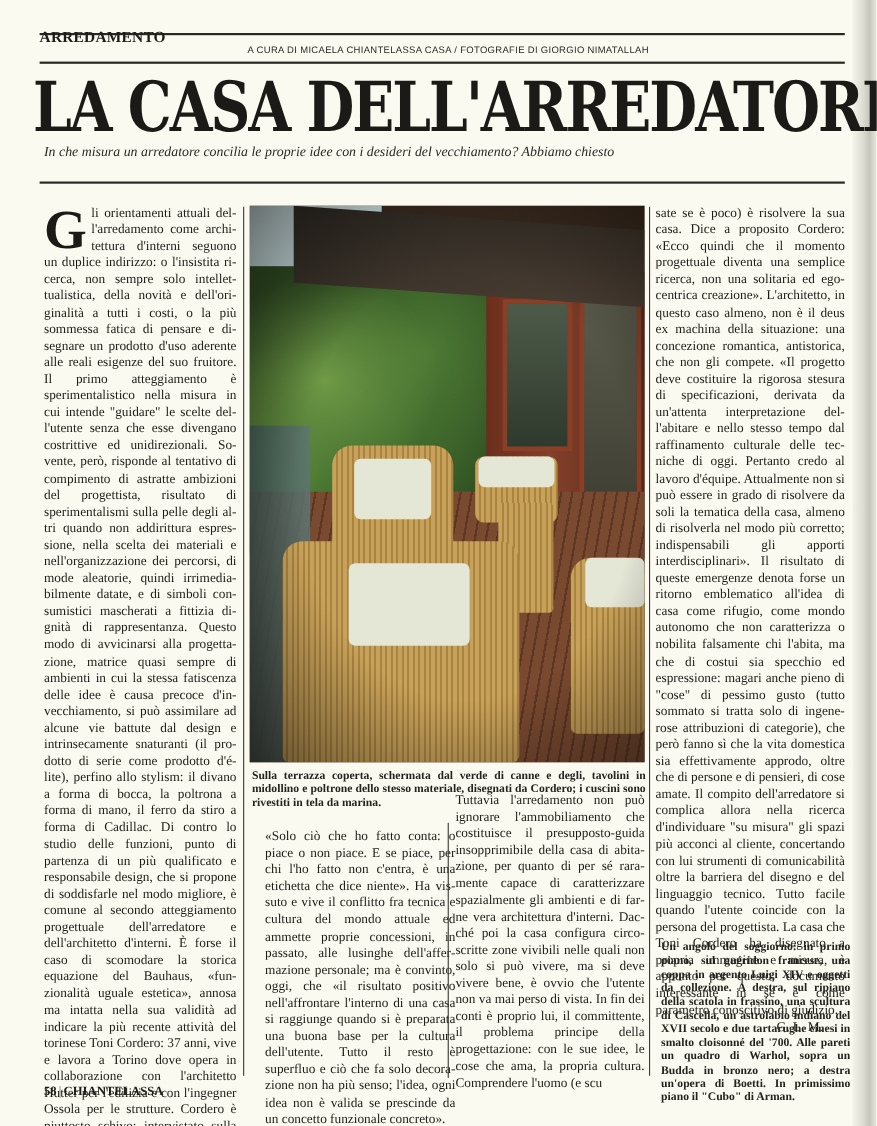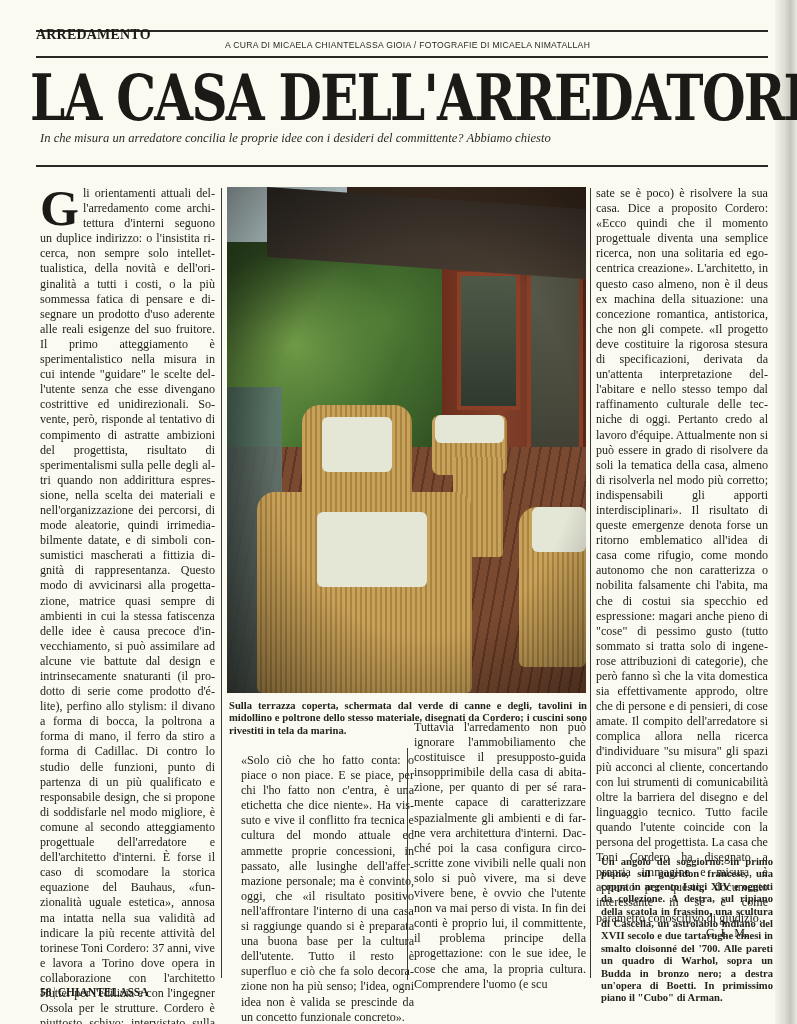--- a/index.html
+++ b/index.html
@@ -121,27 +121,27 @@
   }
   .folio .bar { font-weight: normal; margin: 0 2px; color: #555; }
 </style>
 </head>
 <body>
 
 <div class="page-edge"></div>
 
 <div class="rule r1"></div>
 <div class="section-label">ARREDAMENTO</div>
-<div class="credits">A CURA DI MICAELA CHIANTELASSA GIOIA / FOTOGRAFIE DI MICAELA NIMATALLAH</div>
+<div class="credits">A CURA DI MICAELA CHIANTELASSA CASA / FOTOGRAFIE DI GIORGIO NIMATALLAH</div>
 <div class="rule r2"></div>
 
 <h1 class="headline" style="margin:0;">LA CASA DELL'ARREDATORE</h1>
 
 <div class="dek">
-  <span>In che misura un arredatore concilia le proprie idee con i desideri del committente? Abbiamo chiesto</span>
+  <span>In che misura un arredatore concilia le proprie idee con i desideri del vecchiamento? Abbiamo chiesto</span>
 </div>
 <div class="rule r3"></div>
 
 <div class="col col1">
   <p><span class="dropcap">G</span><span>li orientamenti attuali del­l'arredamento come archi­tettura d'interni seguono un duplice indirizzo: o l'insistita ri­cerca, non sempre solo intellet­tualistica, della novità e dell'ori­ginalità a tutti i costi, o la più sommessa fatica di pensare e di­segnare un prodotto d'uso ade­rente alle reali esigenze del suo fruitore. Il primo atteggiamento è sperimentalistico nella misura in cui intende "guidare" le scelte del­l'utente senza che esse divengano costrittive ed unidirezionali. So­vente, però, risponde al tentativo di compimento di astratte ambi­zioni del progettista, risultato di sperimentalismi sulla pelle degli al­tri quando non addirittura espres­sione, nella scelta dei materiali e nell'organizzazione dei percorsi, di mode aleatorie, quindi irrimedia­bilmente datate, e di simboli con­sumistici mascherati a fittizia di­gnità di rappresentanza. Questo modo di avvicinarsi alla progetta­zione, matrice quasi sempre di ambienti in cui la stessa fatiscenza delle idee è causa precoce d'in­vecchiamento, si può assimilare ad alcune vie battute dal design e intrinsecamente snaturanti (il pro­dotto di serie come prodotto </span><span class="it">d'é­lite</span><span>), perfino allo </span><span class="it">stylism</span><span>: il divano a forma di bocca, la poltrona a forma di mano, il ferro da stiro a forma di Cadillac. Di contro lo studio delle funzioni, punto di partenza di un più qualificato e responsabile design, che si pro­pone di soddisfarle nel modo mi­gliore, è comune al secondo atteg­giamento progettuale dell'arreda­tore e dell'architetto d'interni. È forse il caso di scomodare la sto­rica equazione del Bauhaus, «</span><span class="it">fun­zionalità uguale estetica</span><span>», annosa ma intatta nella sua validità ad indicare la più recente attività del torinese Toni Cordero: 37 anni, vive e lavora a Torino dove opera in collaborazione con l'architetto Hutter per l'edilizia e con l'inge­gner Ossola per le strutture. Cor­dero è piuttosto schivo; intervi­stato sulla sua professione e sulle sue realizzazioni per committenti molto noti, fra i più bei nomi del­l'aristocrazia e dell'industria pie­montesi, preferisce non parlarne:</span></p>
 </div>
 
 <div class="vline v1"></div>
 
 <div class="photo">

